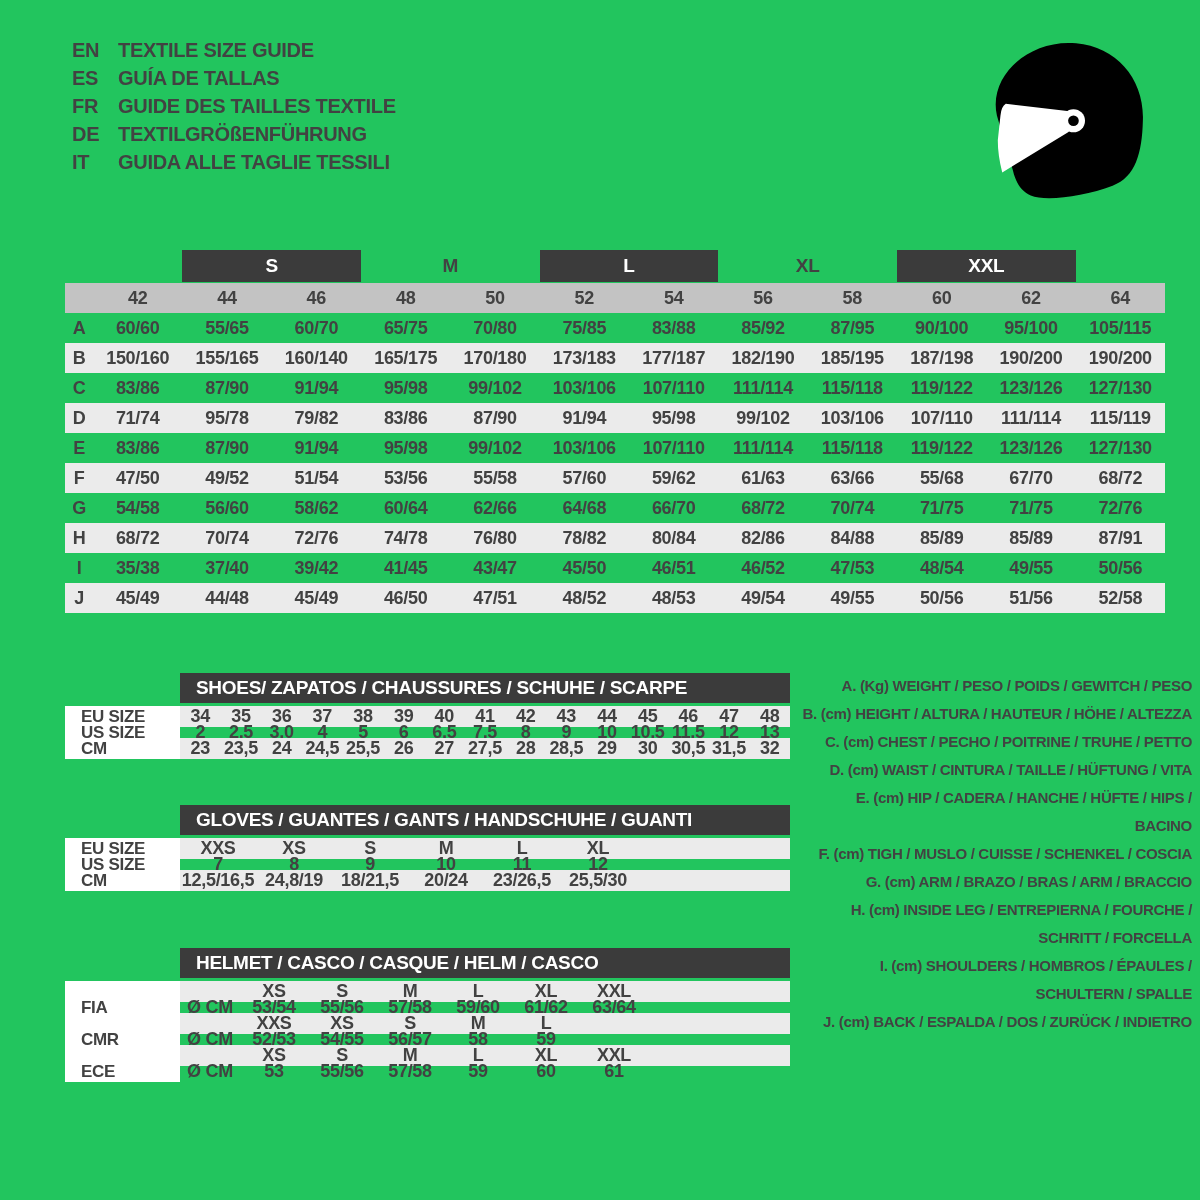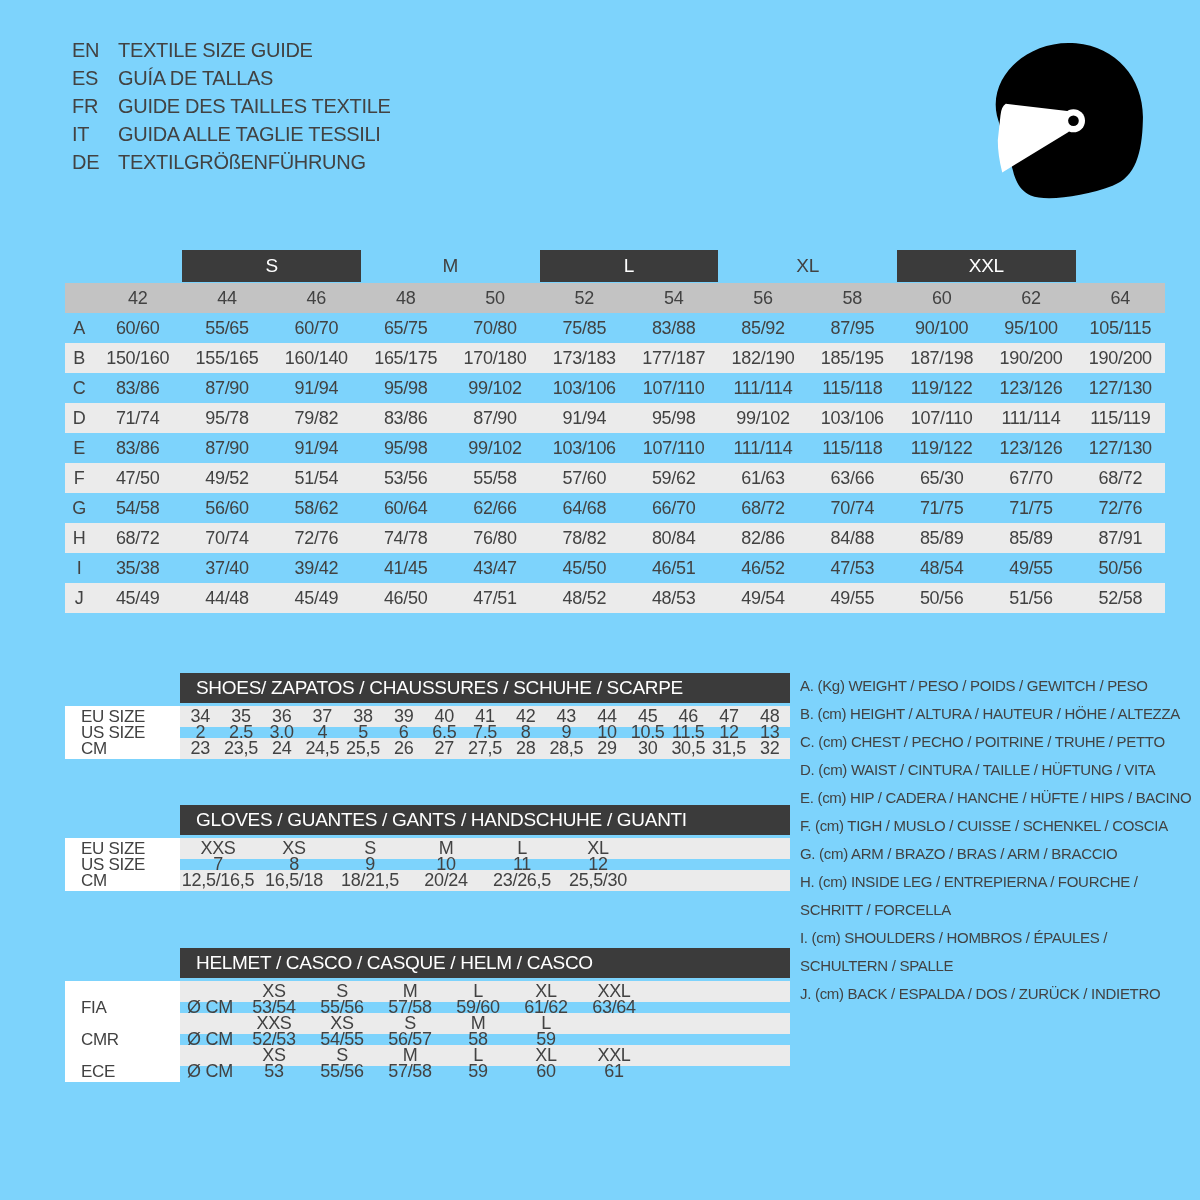--- a/index.html
+++ b/index.html
@@ -1,18 +1,18 @@
 <!DOCTYPE html>
 <html><head>
 <meta charset="utf-8">
 <style>
   html,body{margin:0;padding:0;background:#fff;}
   .page{
-    position:relative;width:1200px;height:1200px;background:#7dd3fc;overflow:hidden;
-    font-family:"Liberation Sans",sans-serif;font-weight:normal;color:#424242;
+    position:relative;width:1200px;height:1200px;background:#22c55e;overflow:hidden;
+    font-family:"Liberation Sans",sans-serif;font-weight:bold;color:#424242;
     letter-spacing:-0.3px;
   }
   
   .lang-header{position:absolute;left:72px;top:36px;font-size:20px;}
   .lang-row{display:flex;height:28px;align-items:center;}
   .lang-code{width:46px;flex:0 0 46px;}
   
   .helmet-logo{position:absolute;left:980px;top:38px;width:178px;height:178px;}
   
   .main-table{position:absolute;left:65px;top:250px;width:1100px;}
@@ -33,47 +33,47 @@
   }
   .sec-row{display:grid;height:16px;font-size:18px;}
   .shoes-row{grid-template-columns:115px repeat(15,1fr);}
   .gloves-row{grid-template-columns:115px repeat(6,76px) 1fr;}
   .helmet-row{grid-template-columns:115px 60px repeat(6,68px) 1fr;}
   .sec-label{display:flex;align-items:center;padding-left:16px;font-size:17px;background:#ffffff;}
   .sec-cell{display:flex;align-items:center;justify-content:center;}
   .sec-row.stripe .sec-cell{background:#ebebeb;}
   
   .legend{position:absolute;left:800px;top:672px;width:392px;font-size:15px;line-height:28px;}
-  .legend-item{min-height:28px;}
+  .legend-item{min-height:28px;text-align:right;}
 </style>
 </head>
 <body>
 
 <div class="page">
 
   <div class="lang-header" id="langHeader">
       <div class="lang-row">
         <div class="lang-code">EN</div>
         <div class="lang-title">TEXTILE SIZE GUIDE</div>
       </div>
       <div class="lang-row">
         <div class="lang-code">ES</div>
         <div class="lang-title">GUÍA DE TALLAS</div>
       </div>
       <div class="lang-row">
         <div class="lang-code">FR</div>
         <div class="lang-title">GUIDE DES TAILLES TEXTILE</div>
       </div>
       <div class="lang-row">
+        <div class="lang-code">DE</div>
+        <div class="lang-title">TEXTILGRÖßENFÜHRUNG</div>
+      </div>
+      <div class="lang-row">
         <div class="lang-code">IT</div>
         <div class="lang-title">GUIDA ALLE TAGLIE TESSILI</div>
-      </div>
-      <div class="lang-row">
-        <div class="lang-code">DE</div>
-        <div class="lang-title">TEXTILGRÖßENFÜHRUNG</div>
       </div>
     </div>
 
   <svg class="helmet-logo" viewBox="0 0 200 200" aria-hidden="true">
     <path fill="#000000" d="M108 6
       C154 10 185 47 183 93
       C182 129 175 156 149 166
       C117 178 74 184 57 177
       C46 172 40 162 37 149
       L19 87
@@ -193,21 +193,21 @@
           <div class="mt-letter">F</div>
           <div class="mt-cell">47/50</div>
           <div class="mt-cell">49/52</div>
           <div class="mt-cell">51/54</div>
           <div class="mt-cell">53/56</div>
           <div class="mt-cell">55/58</div>
           <div class="mt-cell">57/60</div>
           <div class="mt-cell">59/62</div>
           <div class="mt-cell">61/63</div>
           <div class="mt-cell">63/66</div>
-          <div class="mt-cell">65/30</div>
+          <div class="mt-cell">55/68</div>
           <div class="mt-cell">67/70</div>
           <div class="mt-cell">68/72</div>
         </div>
         <div class="mt-grid mt-row">
           <div class="mt-letter">G</div>
           <div class="mt-cell">54/58</div>
           <div class="mt-cell">56/60</div>
           <div class="mt-cell">58/62</div>
           <div class="mt-cell">60/64</div>
           <div class="mt-cell">62/66</div>
@@ -342,21 +342,21 @@
         <div class="sec-cell">8</div>
         <div class="sec-cell">9</div>
         <div class="sec-cell">10</div>
         <div class="sec-cell">11</div>
         <div class="sec-cell">12</div>
         <div class="sec-cell"></div>
       </div>
       <div class="sec-row gloves-row stripe">
         <div class="sec-label">CM</div>
         <div class="sec-cell">12,5/16,5</div>
-        <div class="sec-cell">16,5/18</div>
+        <div class="sec-cell">24,8/19</div>
         <div class="sec-cell">18/21,5</div>
         <div class="sec-cell">20/24</div>
         <div class="sec-cell">23/26,5</div>
         <div class="sec-cell">25,5/30</div>
         <div class="sec-cell"></div>
       </div>
     </div>
   <div class="section" id="helmetSection" style="top:948px">
       <div class="sec-bar">HELMET / CASCO / CASQUE / HELM / CASCO</div>
       <div class="sec-row helmet-row stripe">

